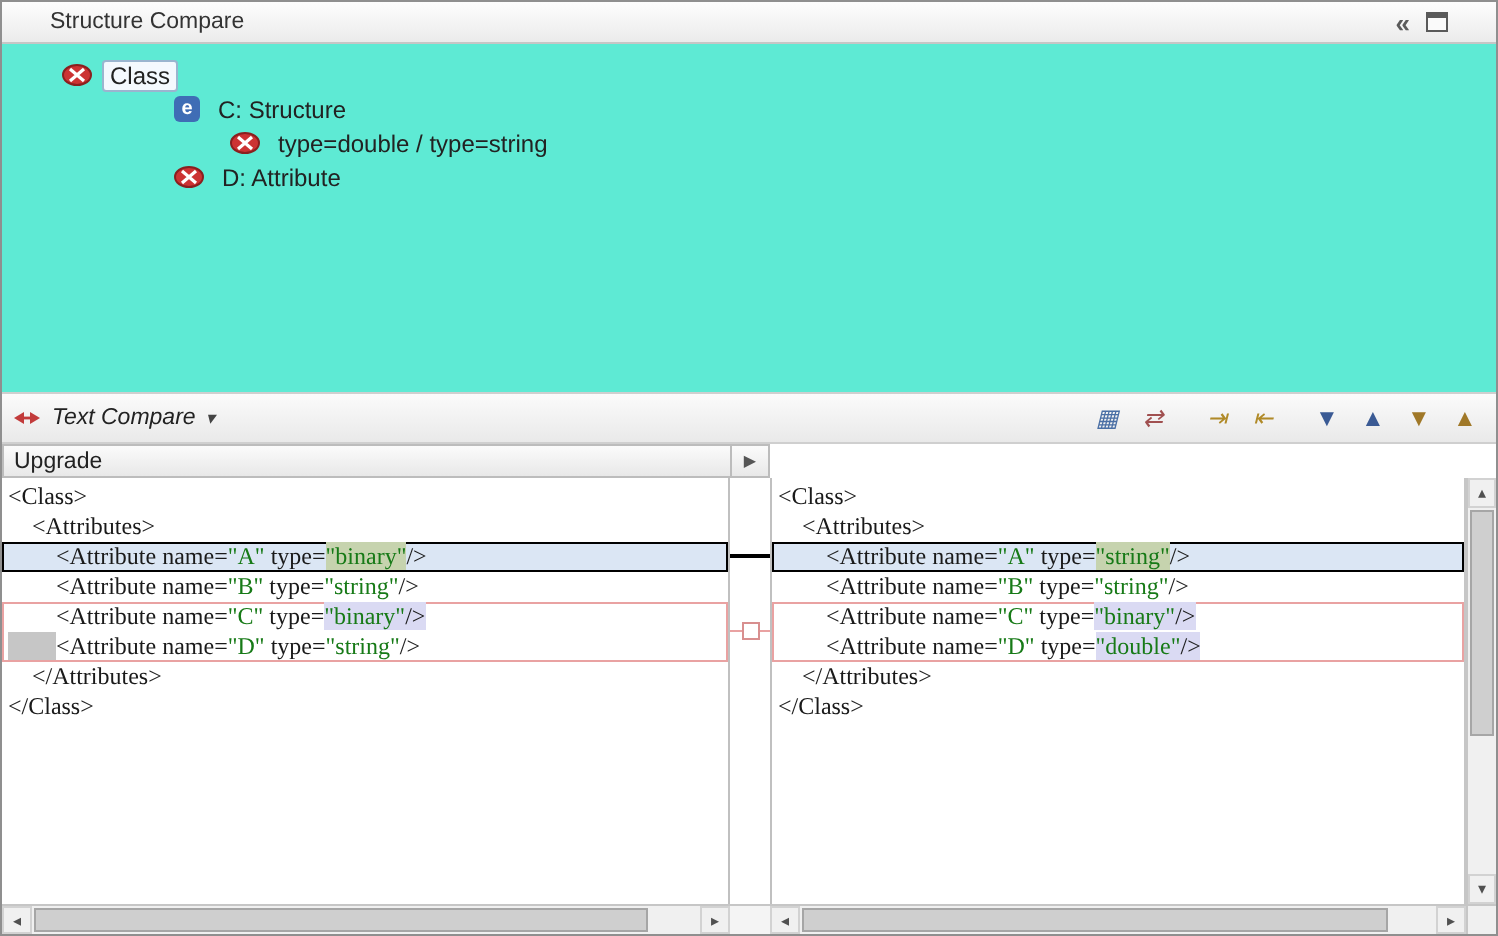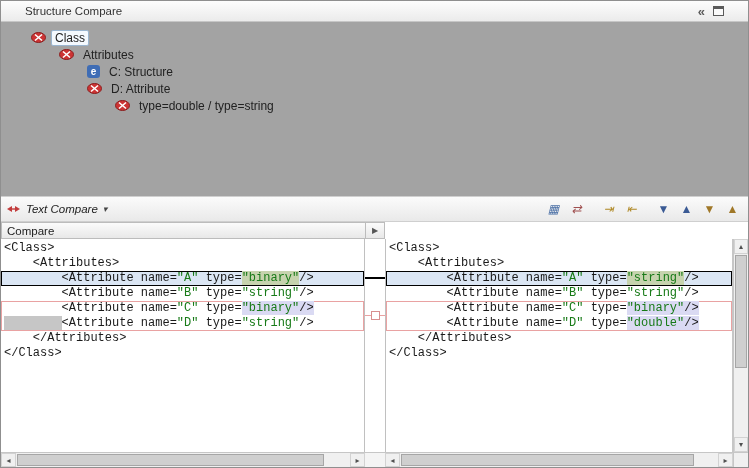--- a/index.html
+++ b/index.html
@@ -21,21 +21,21 @@
     border-bottom: 1px solid #c6c6c6;
     display: flex; align-items: center;
     padding: 0 24px;
   }
   .panel-title { font-size: 11.5px; color: #333; }
   .header-spacer { flex: 1; }
   .hdr-chevrons { font-size: 13px; font-weight: bold; color: #5a5a5a; letter-spacing: -1px; margin-right: 9px; cursor: default; }
   .hdr-window { display: inline-flex; align-items: center; cursor: default; }
   .win-box { display: inline-block; width: 11px; height: 10px; border: 1px solid #5a5a5a; border-top-width: 3px; background: #fafafa; }
 
-  .tree { flex: 0 0 174px; background: #a3a3a3; padding-top: 7px; overflow: hidden; }
+  .tree { flex: 0 0 174px; background: #5eead4; padding-top: 7px; overflow: hidden; }
   .tree-row { height: 17px; display: flex; align-items: center; gap: 5px; cursor: default; }
   .icon-change { display: inline-flex; width: 15px; justify-content: center; }
   .icon-change svg { display: block; }
   .icon-e {
     width: 13px; height: 13px; background: #3f6db5; color: #fff; border-radius: 3px;
     font-size: 10px; font-weight: bold; display: inline-flex; align-items: center; justify-content: center;
   }
   .tree-label { padding: 0 3px; border: 1px solid transparent; white-space: pre; }
   .tree-selected { border: 1px solid #9ab5cf; background: #f4f9fe; border-radius: 2px; }
 
@@ -77,21 +77,21 @@
     grid-area: 1 / 2;
     border: 1px solid #bcbcbc;
     background: linear-gradient(#fbfbfb, #e8e8e8);
     display: flex; align-items: center; justify-content: center; cursor: default;
   }
   .gutter-arrow { font-size: 8px; color: #555; }
   .right-hdr { grid-area: 1 / 3 / 2 / 5; border-left: none; }
 
   .code {
     grid-row: 2; background: #fff; overflow: hidden;
-    font-family: Liberation Mono, monospace;
+    font-family: Liberation Serif, serif;
     font-size: 12px; line-height: 15px;
     padding-top: 2px;
     cursor: text;
   }
   .left-code  { grid-column: 1; border-right: 1px solid #c0c0c0; }
   .right-code { grid-column: 3; border-left: 1px solid #c0c0c0; border-right: 1px solid #c6c6c6; }
   .code-line { height: 15px; white-space: pre; padding-left: 3px; }
   .line-sel { background: #dbe6f4; box-shadow: inset 0 0 0 1px #000; }
   .line-rt  { box-shadow: inset 0 1px 0 #e9a2a2, inset 1px 0 0 #e9a2a2, inset -1px 0 0 #e9a2a2; }
   .line-rb  { box-shadow: inset 0 -1px 0 #e9a2a2, inset 1px 0 0 #e9a2a2, inset -1px 0 0 #e9a2a2; }
@@ -150,50 +150,41 @@
   <div class="tree">
       <div class="tree-row" style="padding-left: 30px;">
         <span class="icon-change">
           <svg width="15" height="11" viewBox="0 0 15 11">
             <ellipse cx="7.5" cy="5.5" rx="7" ry="5" fill="#cc3333" stroke="#8a1f1f"></ellipse>
             <path d="M4 2.5 L11 8.5 M11 2.5 L4 8.5" stroke="#ffffff" stroke-width="1.6"></path>
           </svg>
         </span>
         <span class="tree-label tree-selected">Class</span>
       </div>
-      <div class="tree-row" style="padding-left: 58px;">
+      <div class="tree-row" style="padding-left: 86px;">
+        <span class="icon-e">e</span>
+        <span class="tree-label">C: Structure</span>
+      </div>
+      <div class="tree-row" style="padding-left: 114px;">
         <span class="icon-change">
           <svg width="15" height="11" viewBox="0 0 15 11">
             <ellipse cx="7.5" cy="5.5" rx="7" ry="5" fill="#cc3333" stroke="#8a1f1f"></ellipse>
             <path d="M4 2.5 L11 8.5 M11 2.5 L4 8.5" stroke="#ffffff" stroke-width="1.6"></path>
           </svg>
         </span>
-        <span class="tree-label">Attributes</span>
-      </div>
-      <div class="tree-row" style="padding-left: 86px;">
-        <span class="icon-e">e</span>
-        <span class="tree-label">C: Structure</span>
+        <span class="tree-label">type=double / type=string</span>
       </div>
       <div class="tree-row" style="padding-left: 86px;">
         <span class="icon-change">
           <svg width="15" height="11" viewBox="0 0 15 11">
             <ellipse cx="7.5" cy="5.5" rx="7" ry="5" fill="#cc3333" stroke="#8a1f1f"></ellipse>
             <path d="M4 2.5 L11 8.5 M11 2.5 L4 8.5" stroke="#ffffff" stroke-width="1.6"></path>
           </svg>
         </span>
         <span class="tree-label">D: Attribute</span>
-      </div>
-      <div class="tree-row" style="padding-left: 114px;">
-        <span class="icon-change">
-          <svg width="15" height="11" viewBox="0 0 15 11">
-            <ellipse cx="7.5" cy="5.5" rx="7" ry="5" fill="#cc3333" stroke="#8a1f1f"></ellipse>
-            <path d="M4 2.5 L11 8.5 M11 2.5 L4 8.5" stroke="#ffffff" stroke-width="1.6"></path>
-          </svg>
-        </span>
-        <span class="tree-label">type=double / type=string</span>
       </div>
     </div>
 
   <div class="tc-header">
     <span class="compare-icon">
       <svg width="15" height="12" viewBox="0 0 15 12">
         <path d="M1 6 L6 3 V9 Z" fill="#c23b3b"></path>
         <path d="M14 6 L9 3 V9 Z" fill="#c23b3b"></path>
         <path d="M5.5 6 H9.5" stroke="#c23b3b" stroke-width="1.4"></path>
       </svg>
@@ -208,21 +199,21 @@
         <span class="tb-icon" style="color: rgb(176, 138, 40);">⇤</span>
         <span class="tb-icon" style="color: rgb(58, 90, 148);">▼</span>
         <span class="tb-icon" style="color: rgb(58, 90, 148);">▲</span>
         <span class="tb-icon" style="color: rgb(160, 120, 40);">▼</span>
         <span class="tb-icon" style="color: rgb(160, 120, 40);">▲</span>
       </span>
   </div>
 
   <div class="compare-body">
     <div class="col-hdr left-hdr">
-      <span>Compare</span>
+      <span>Upgrade</span>
     </div>
     <div class="gutter-hdr">
       <span class="gutter-arrow">▶</span>
     </div>
 
     <div class="code left-code">
         <div class="code-line"><span class="tok-code">&lt;Class&gt;</span></div>
         <div class="code-line"><span class="tok-code">    &lt;Attributes&gt;</span></div>
         <div class="code-line line-sel"><span class="tok-code">        &lt;Attribute name=</span><span class="tok-str">"A"</span><span class="tok-code"> type=</span><span class="tok-str hl-w">"binary"</span><span class="tok-code">/&gt;</span></div>
         <div class="code-line"><span class="tok-code">        &lt;Attribute name=</span><span class="tok-str">"B"</span><span class="tok-code"> type=</span><span class="tok-str">"string"</span><span class="tok-code">/&gt;</span></div>

